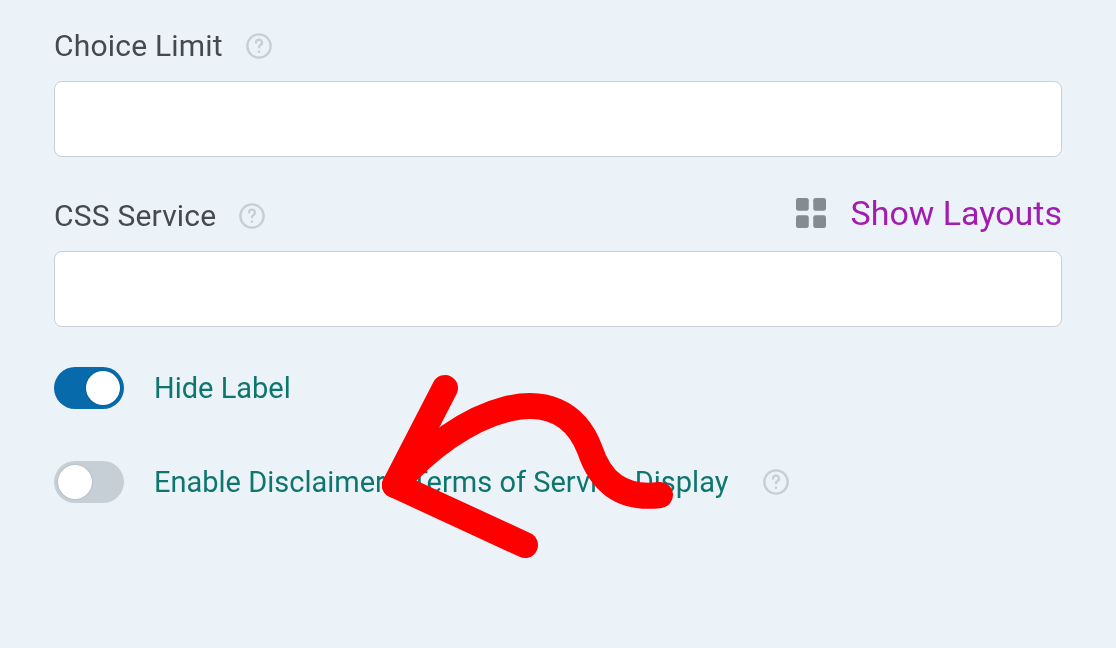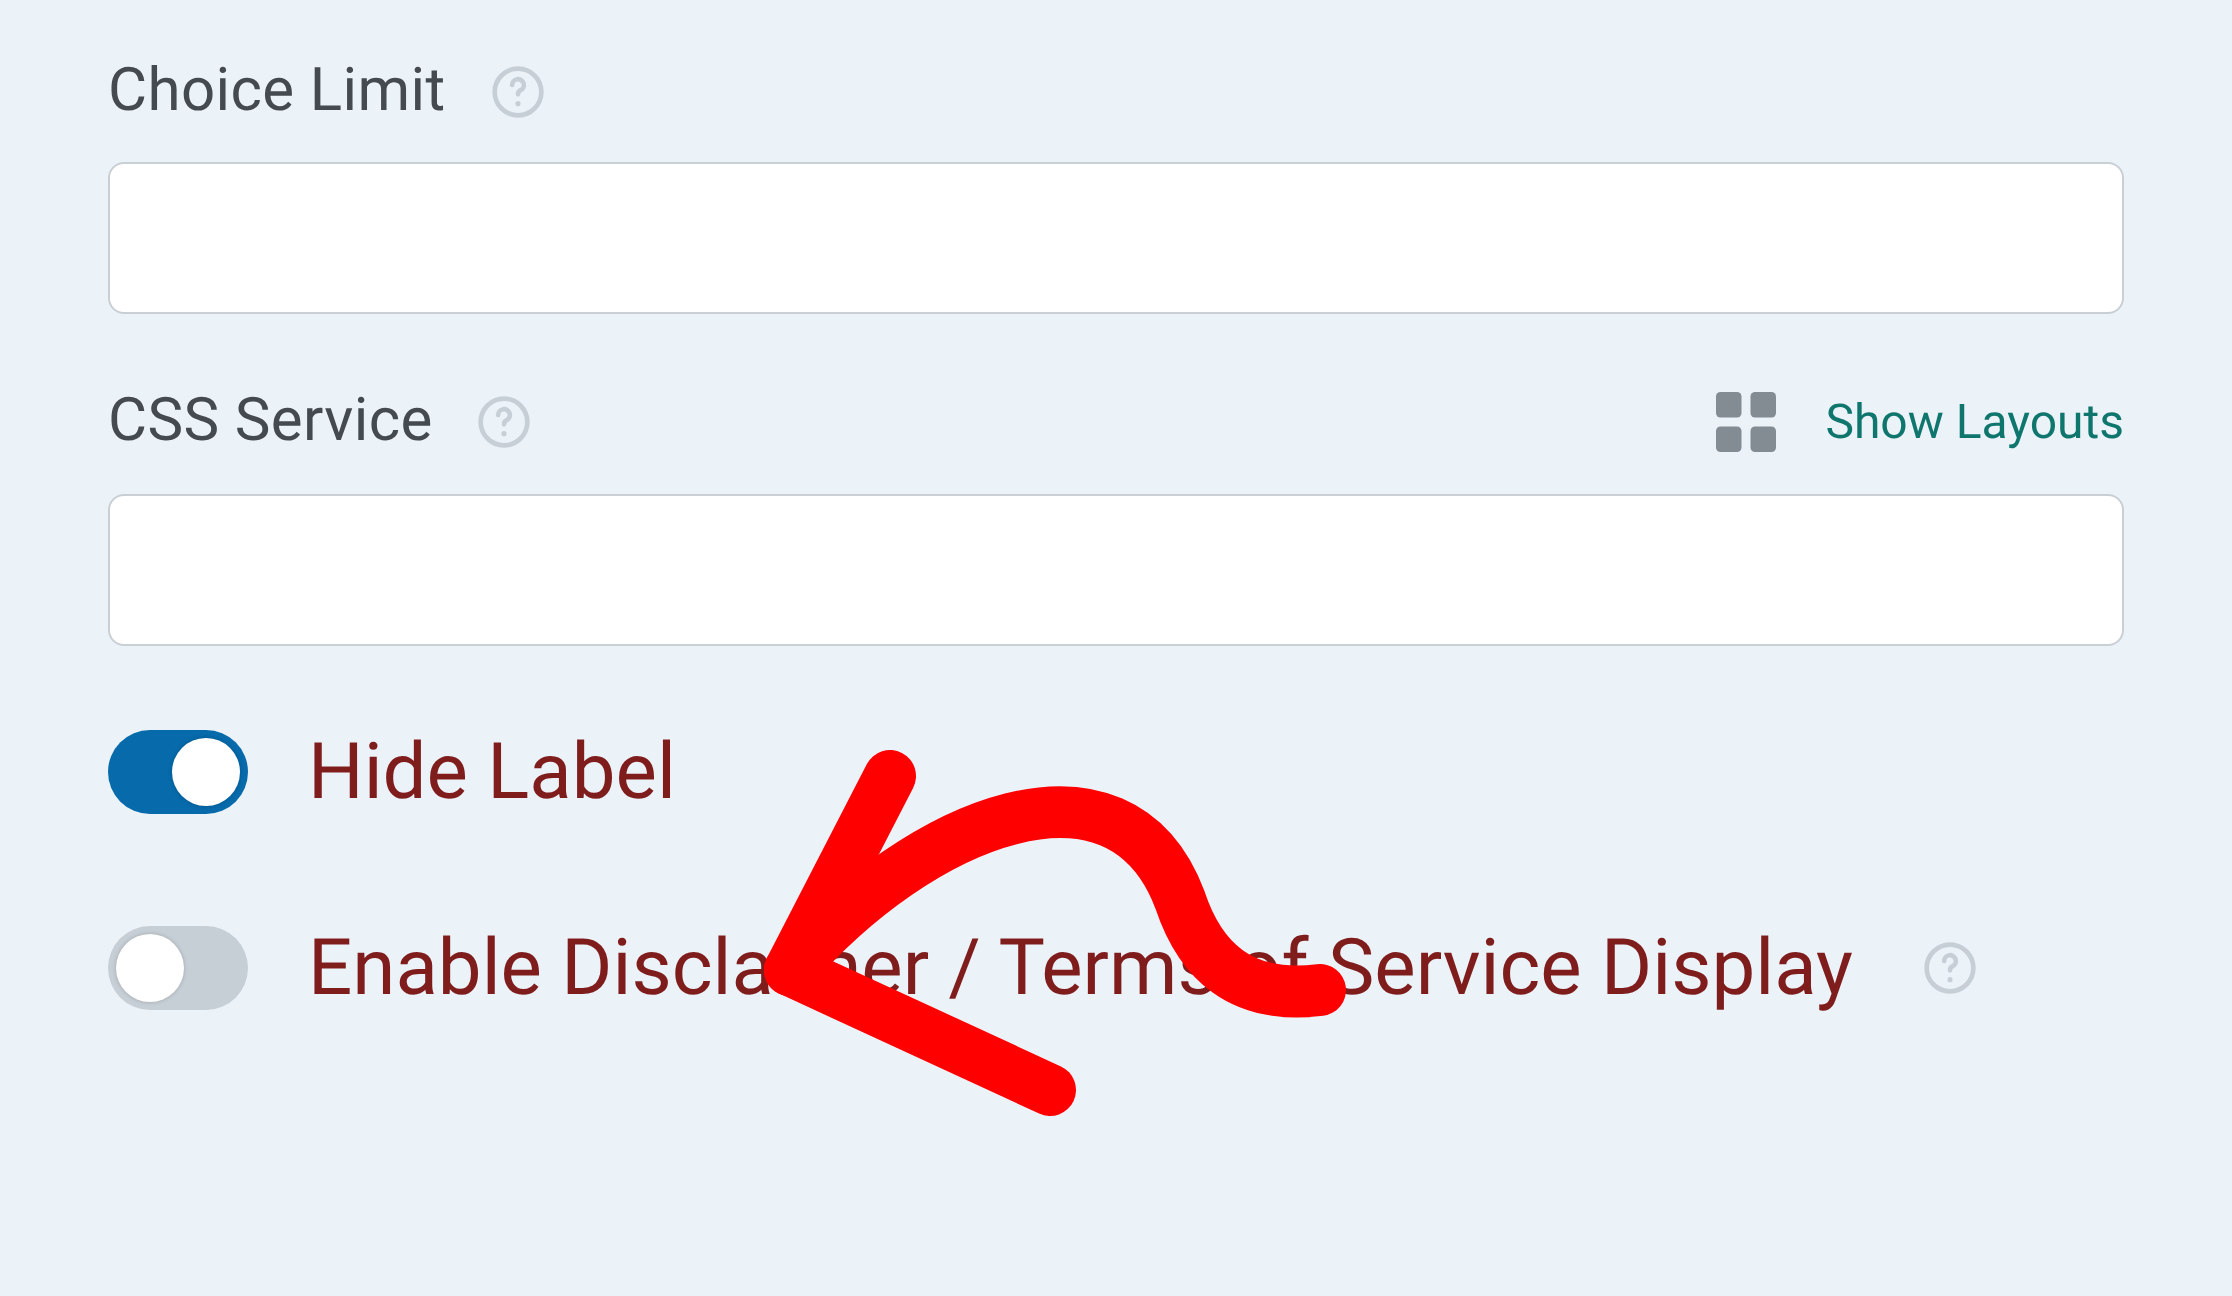--- a/index.html
+++ b/index.html
@@ -14,21 +14,21 @@
   .panel {
     box-sizing: border-box;
     padding: 28px 54px 0 54px;
     color: #444a50;
   }
   .field-block {
     margin-bottom: 36px;
   }
   .label-row {
     display: flex;
-    align-items: flex-start;
+    align-items: flex-end;
     justify-content: space-between;
     margin-bottom: 18px;
   }
   .label-left {
     display: flex;
     align-items: center;
     gap: 22px;
   }
   .field-label {
     font-size: 30px;
@@ -62,22 +62,22 @@
   .show-layouts-group {
     display: flex;
     align-items: center;
     gap: 22px;
   }
   .grid-icon {
     display: inline-flex;
   }
   .grid-icon svg { width: 36px; height: 36px; }
   .show-layouts-text {
-    font-size: 24px;
-    color: #0f766e;
+    font-size: 34px;
+    color: #a21caf;
   }
   .toggle-row {
     display: flex;
     align-items: center;
     gap: 30px;
     margin-top: 40px;
     margin-bottom: 0;
   }
   .toggle-row + .toggle-row {
     margin-top: 52px;
@@ -104,22 +104,22 @@
   .toggle.on .knob {
     right: 4px;
   }
   .toggle.off {
     background: #c7cfd6;
   }
   .toggle.off .knob {
     left: 4px;
   }
   .toggle-label {
-    font-size: 39px;
-    color: #7f1d1d;
+    font-size: 29px;
+    color: #0f766e;
   }
   .arrow-annotation {
     position: absolute;
     pointer-events: none;
   }
 </style>
 </head>
 <body>
 
 <div class="panel">

